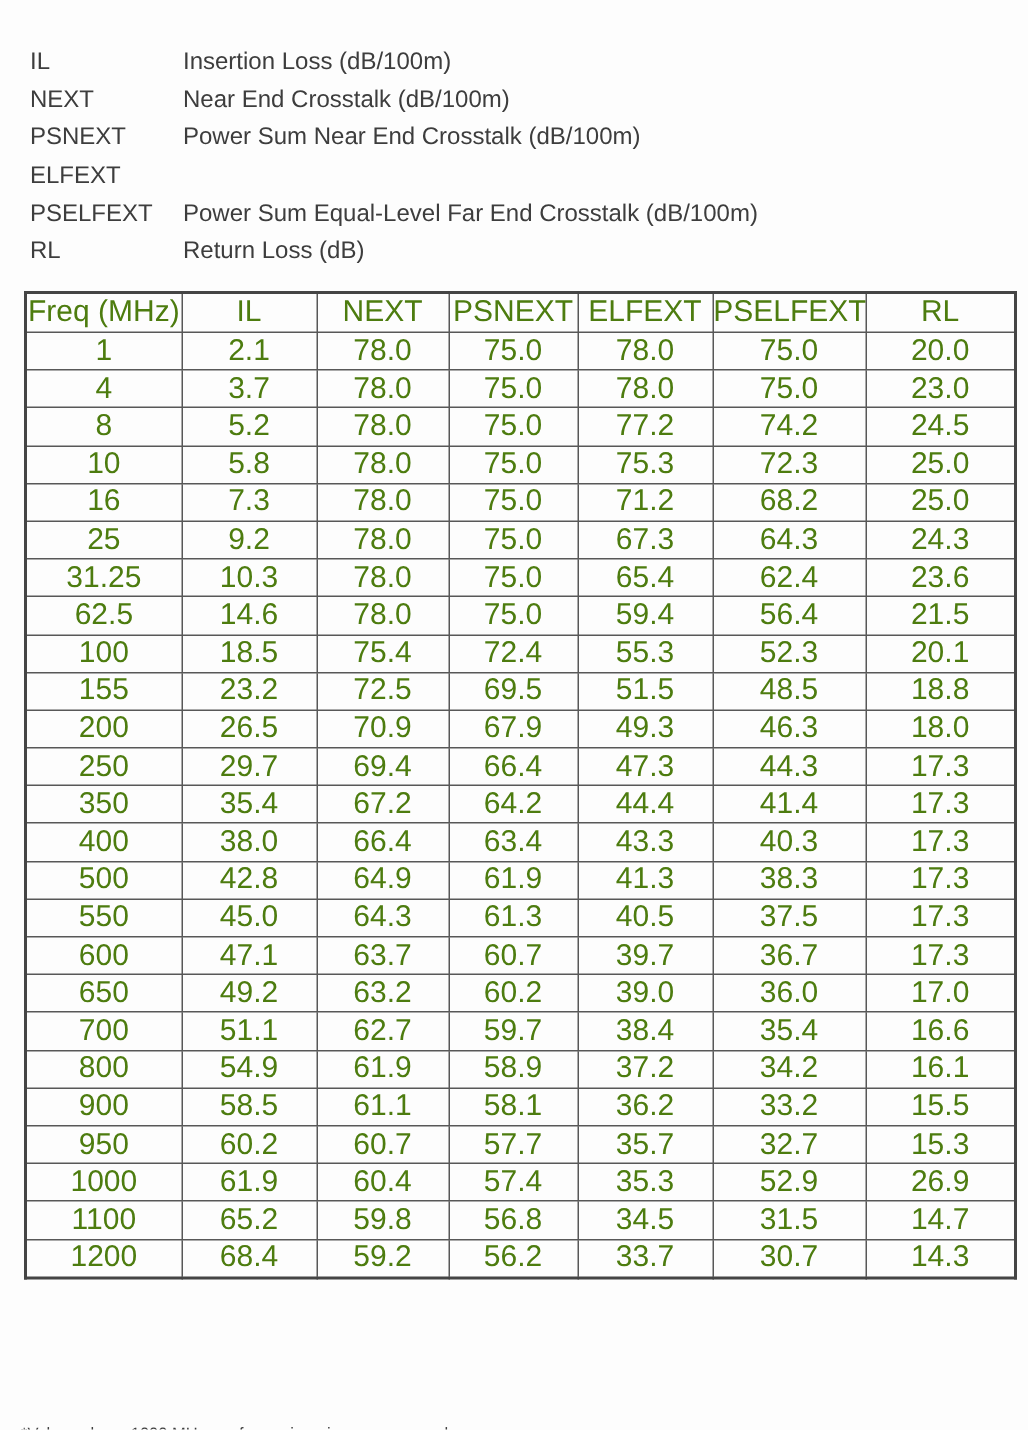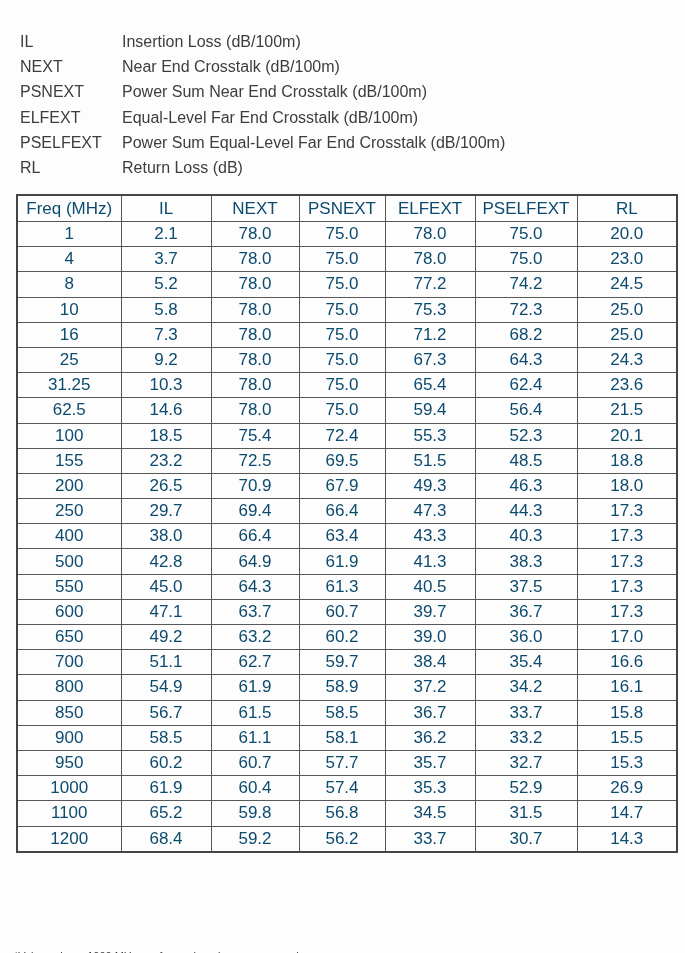--- a/index.html
+++ b/index.html
@@ -19,22 +19,22 @@
     white-space: nowrap;
   }
   .legend-row { display: flex; }
   .legend-term { flex: 0 0 102px; width: 102px; }
   .spec-table {
     position: absolute;
     top: 194px; left: 16px;
     width: 660px;
     border-collapse: collapse;
     table-layout: fixed;
-    font-size: 17px;
-    color: #0c4a6e;
+    font-size: 20px;
+    color: #4d7c0f;
     border: 2px solid #454545;
   }
   .spec-table th, .spec-table td {
     border: 1px solid #585858;
     text-align: center;
     vertical-align: middle;
     padding: 0;
     font-weight: normal;
     overflow: hidden;
     white-space: nowrap;
@@ -66,21 +66,20 @@
     <div class="legend-row">
       <span class="legend-term">NEXT</span>
       <span>Near End Crosstalk (dB/100m)</span>
     </div>
     <div class="legend-row">
       <span class="legend-term">PSNEXT</span>
       <span>Power Sum Near End Crosstalk (dB/100m)</span>
     </div>
     <div class="legend-row">
       <span class="legend-term">ELFEXT</span>
-      <span>Equal-Level Far End Crosstalk (dB/100m)</span>
     </div>
     <div class="legend-row">
       <span class="legend-term">PSELFEXT</span>
       <span>Power Sum Equal-Level Far End Crosstalk (dB/100m)</span>
     </div>
     <div class="legend-row">
       <span class="legend-term">RL</span>
       <span>Return Loss (dB)</span>
     </div>
   </div>
@@ -209,20 +208,29 @@
       <tr>
         <td>250</td>
         <td>29.7</td>
         <td>69.4</td>
         <td>66.4</td>
         <td>47.3</td>
         <td>44.3</td>
         <td>17.3</td>
       </tr>
       <tr>
+        <td>350</td>
+        <td>35.4</td>
+        <td>67.2</td>
+        <td>64.2</td>
+        <td>44.4</td>
+        <td>41.4</td>
+        <td>17.3</td>
+      </tr>
+      <tr>
         <td>400</td>
         <td>38.0</td>
         <td>66.4</td>
         <td>63.4</td>
         <td>43.3</td>
         <td>40.3</td>
         <td>17.3</td>
       </tr>
       <tr>
         <td>500</td>
@@ -272,29 +280,20 @@
       <tr>
         <td>800</td>
         <td>54.9</td>
         <td>61.9</td>
         <td>58.9</td>
         <td>37.2</td>
         <td>34.2</td>
         <td>16.1</td>
       </tr>
       <tr>
-        <td>850</td>
-        <td>56.7</td>
-        <td>61.5</td>
-        <td>58.5</td>
-        <td>36.7</td>
-        <td>33.7</td>
-        <td>15.8</td>
-      </tr>
-      <tr>
         <td>900</td>
         <td>58.5</td>
         <td>61.1</td>
         <td>58.1</td>
         <td>36.2</td>
         <td>33.2</td>
         <td>15.5</td>
       </tr>
       <tr>
         <td>950</td>

